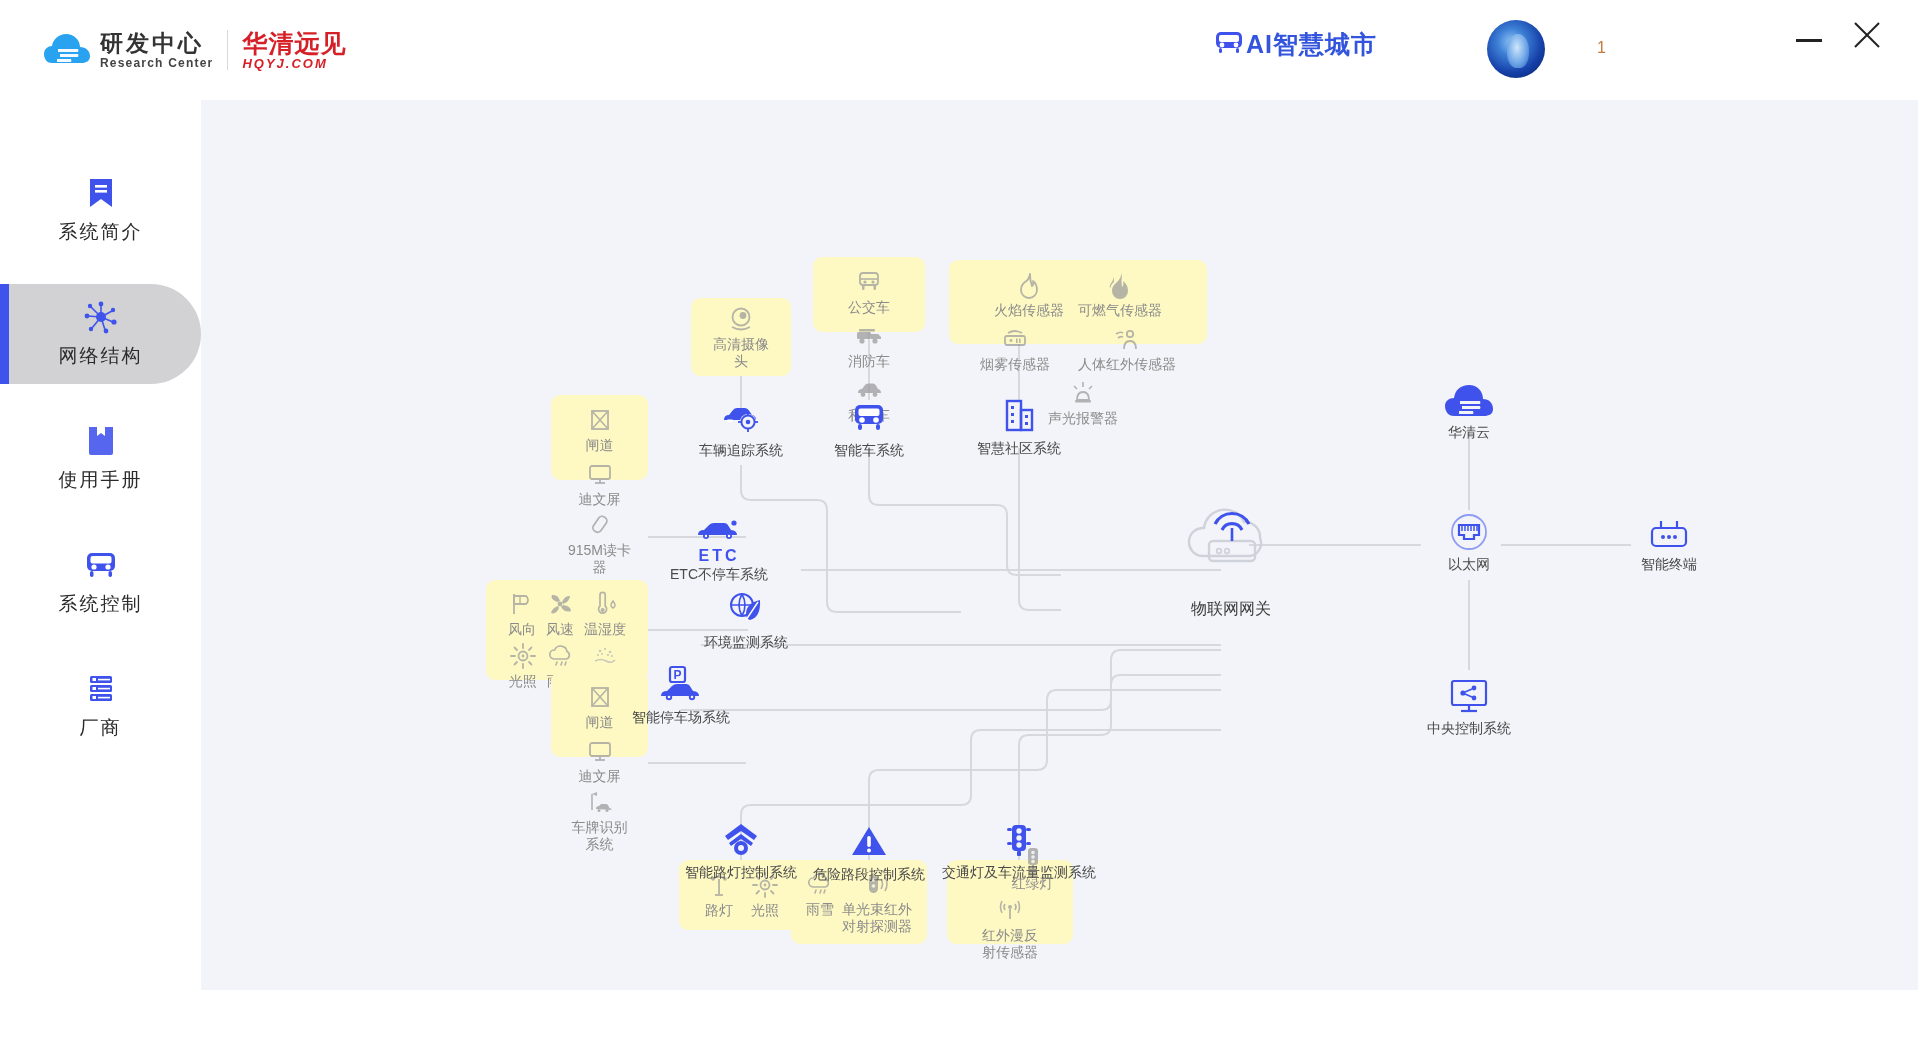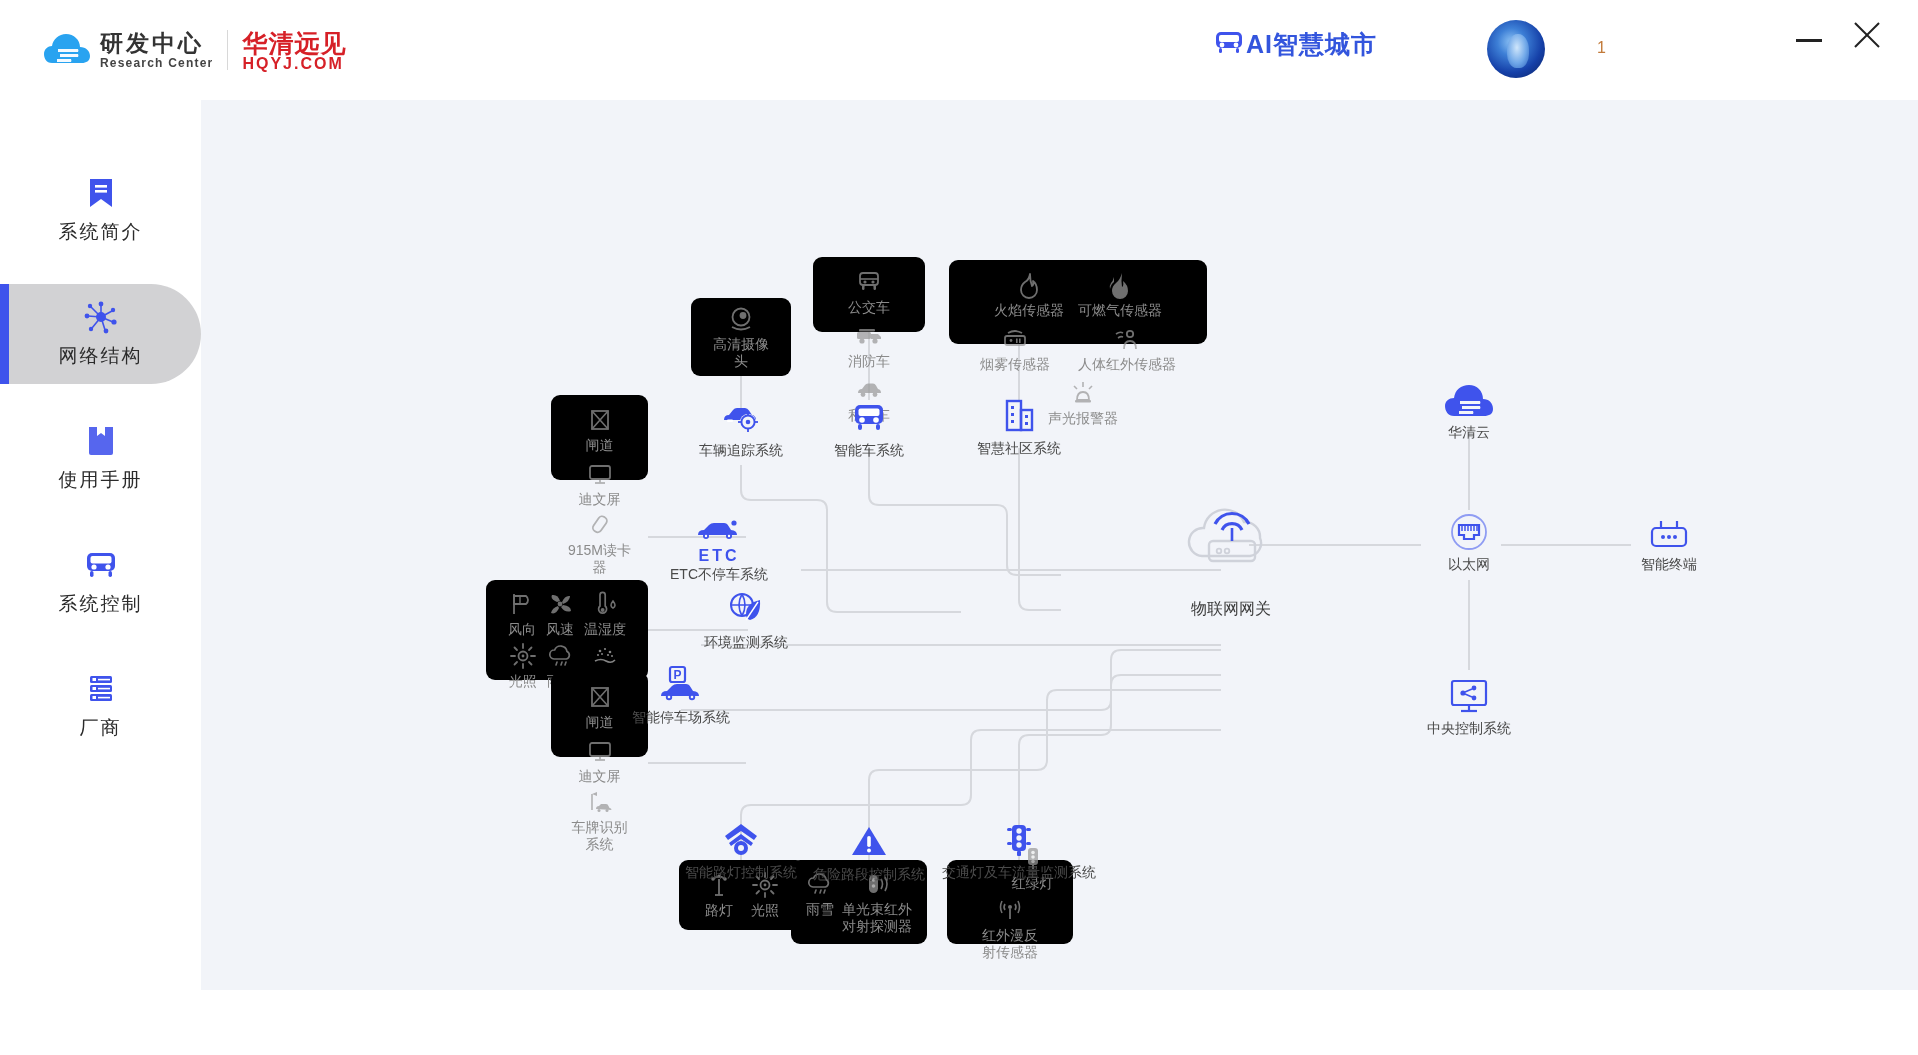--- a/index.html
+++ b/index.html
@@ -29,22 +29,23 @@
     line-height: 15px;
   }
   .brand-divider {
     width: 1px; height: 40px; background: #d8d8d8; margin: 0 14px;
   }
   .brand-red-cn {
     font-size: 25px; font-weight: 700; color: #d62027; letter-spacing: 1px;
     line-height: 27px;
   }
   .brand-red-en {
-    font-size: 16px; font-weight: 700; color: #d62027; letter-spacing: 2px;
+    font-size: 13px; font-weight: 700; color: #d62027; letter-spacing: 2px;
     line-height: 14px;
+    font-style: italic;
   }
 
   .header-center {
     position: absolute; left: 1214px; top: 28px;
     display: flex; align-items: center; gap: 2px;
   }
   .hc-title {
     font-size: 25px; font-weight: 700; color: #3355dd; letter-spacing: 1px;
   }
   .avatar {
@@ -109,21 +110,21 @@
     background: #f2f4f9;
   }
   .footer-strip {
     position: absolute; left: 201px; top: 990px;
     width: 1717px; height: 65px; background: #ffffff;
   }
 
   
   .group {
     position: absolute;
-    background: #000000;
+    background: #fef9c3;
     border-radius: 9px;
     display: flex; flex-wrap: wrap;
     align-content: center; justify-content: center;
     padding: 8px 10px;
   }
   .g-cell {
     display: flex; flex-direction: column; align-items: center;
     padding: 3px 7px;
   }
   .g-cell .g-icon { width: 28px; height: 28px; margin-bottom: 3px; opacity: .72; }

